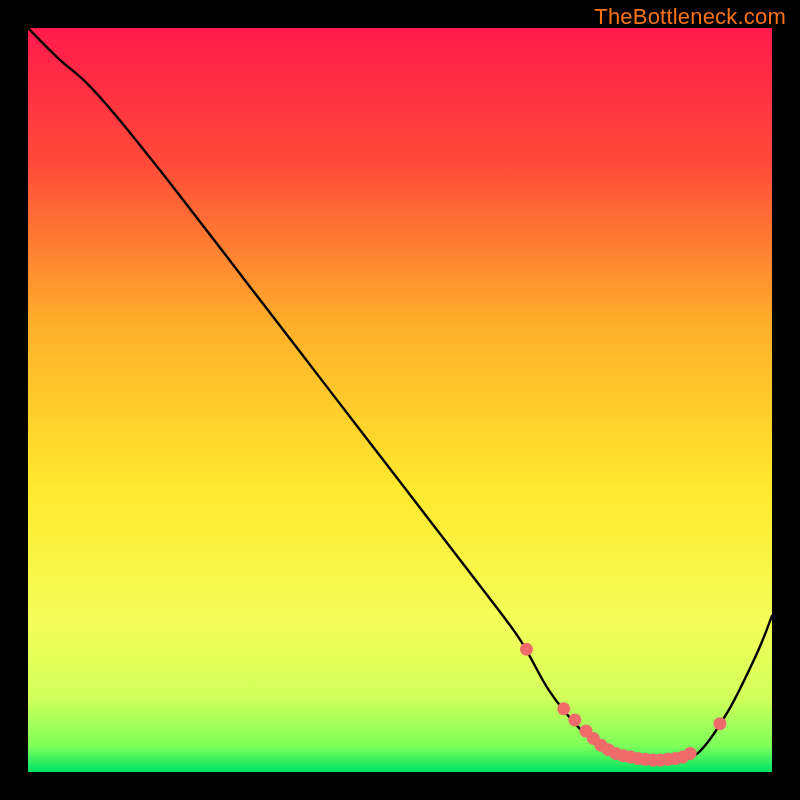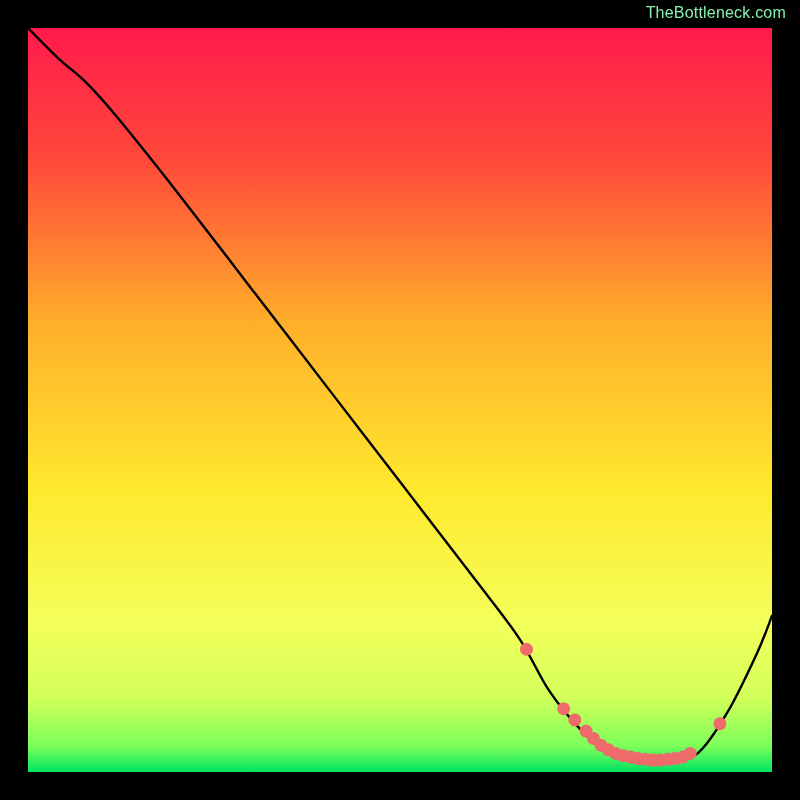--- a/index.html
+++ b/index.html
@@ -8,22 +8,22 @@
     position: relative;
     width: 800px;
     height: 800px;
     background: #000;
   }
   .watermark {
     position: absolute;
     top: 4px;
     right: 14px;
     font-family: Arial, Helvetica, sans-serif;
-    font-size: 16px;
-    color: #86efac;
+    font-size: 22px;
+    color: #f97316;
     letter-spacing: 0.2px;
     user-select: none;
   }
   .plot {
     position: absolute;
     left: 28px;
     top: 28px;
     width: 744px;
     height: 744px;
   }

